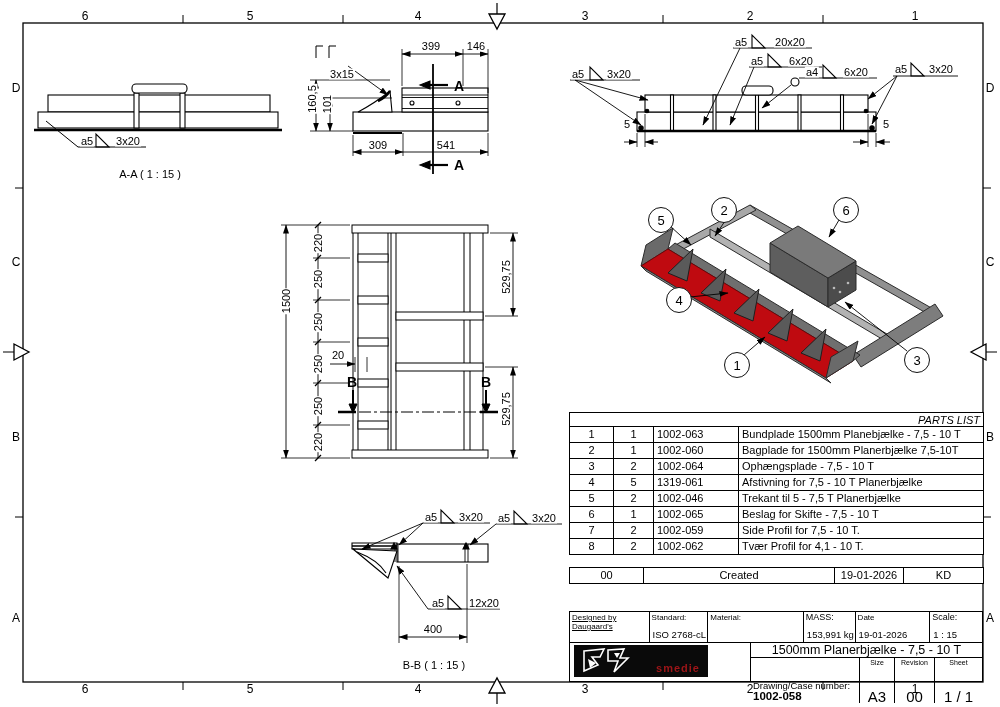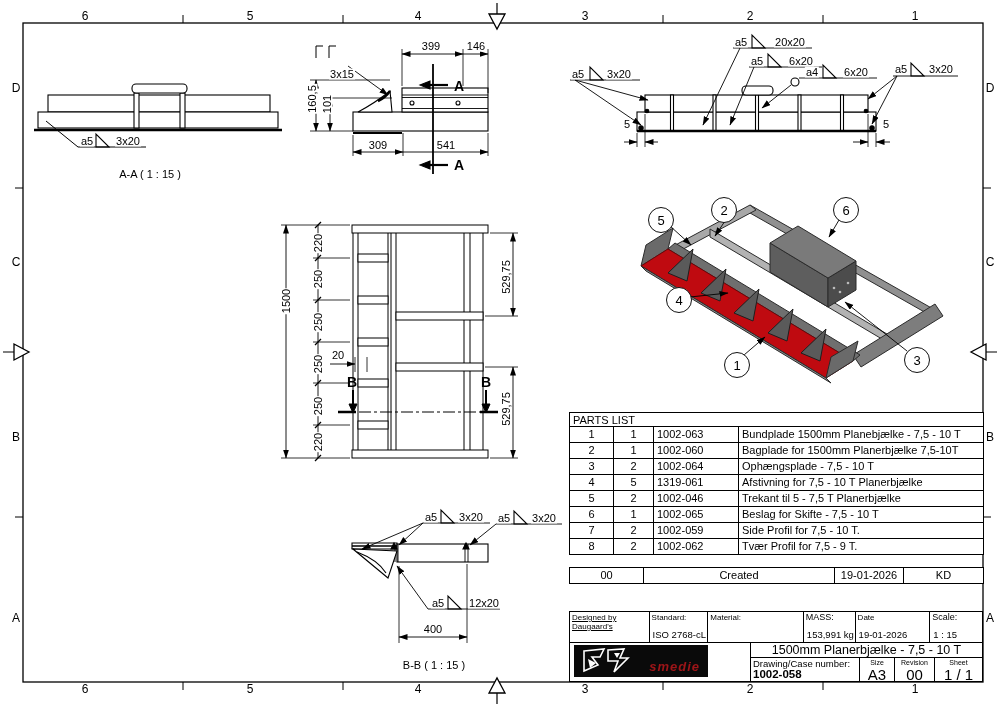--- a/index.html
+++ b/index.html
@@ -10,42 +10,42 @@
        white-space:nowrap;background:#fff;padding:0 1px;}
   .rot{transform:translate(-50%,-50%) rotate(-90deg);}
   .big{font-size:11px;}
   .sec{font-size:14px;font-weight:bold;background:transparent;}
   .frm{font-size:12px;background:transparent;}
   .balloon{position:absolute;width:24px;height:24px;border:1.4px solid #111;border-radius:50%;
            background:#fff;display:flex;align-items:center;justify-content:center;font-size:13px;}
   .tbl{position:absolute;border-collapse:collapse;table-layout:fixed;font-size:11px;background:#fff;}
   .tbl td{border:1px solid #000;padding:0 3px;overflow:hidden;white-space:nowrap;
           height:15px;line-height:13px;}
-  .tbl .ttl td{text-align:left;height:13px;line-height:12px;}
+  .tbl .ttl td{text-align:right;height:13px;line-height:12px;font-style:italic;}
   .ctr{text-align:center;}
   
   #tb-rowA{position:absolute;left:569px;top:611px;width:414px;height:32px;display:flex;
            border:1px solid #000;box-sizing:border-box;background:#fff;}
   .tba{border-left:1px solid #000;box-sizing:border-box;position:relative;font-size:8px;line-height:9px;padding:1px 2px;}
   .tba:first-child{border-left:none;text-decoration:underline;}
   .tba .val{position:absolute;left:3px;bottom:3px;font-size:9.5px;}
   #tb-rowB{position:absolute;left:569px;top:643px;width:414px;height:39px;display:flex;
            border:1px solid #000;border-top:none;box-sizing:border-box;background:#fff;}
   #logo-cell{width:181px;position:relative;border-right:1px solid #000;box-sizing:border-box;}
   #logo-box{position:absolute;left:4px;top:2px;width:134px;height:32px;background:#0a0a0a;}
   #logo-smedie{position:absolute;right:8px;bottom:3px;color:#9e1518;font-weight:bold;
-               font-style:italic;font-size:13px;letter-spacing:1px;}
+               font-size:11px;letter-spacing:1px;}
   #tb-right{flex:1;display:flex;flex-direction:column;}
   #tb-title{height:19px;border-bottom:1px solid #000;box-sizing:border-box;display:flex;
             align-items:center;justify-content:center;font-size:12.5px;}
   #tb-bottom{flex:1;display:flex;}
   .tbb{border-left:1px solid #000;box-sizing:border-box;position:relative;font-size:7px;line-height:8px;padding:1px 2px;}
   .tbb:first-child{border-left:none;}
   .tbb .val{position:absolute;left:0;right:0;bottom:2px;text-align:center;font-size:15px;}
-  #cell-drawing{width:108px;}
+  #cell-drawing{width:108px;margin-top:22px;}
   #cell-drawing .dlabel{font-size:9.5px;line-height:10px;}
   #cell-drawing .dval{font-size:11.5px;font-weight:bold;line-height:11px;}
 </style>
 </head>
 <body>
 
 <div id="sheet">
 
 <svg id="linework" width="1000" height="707" viewBox="0 0 1000 707">
   <defs>
@@ -360,21 +360,21 @@
   <tr>
     <td class="ctr">7</td>
     <td class="ctr">2</td>
     <td>1002-059</td>
     <td>Side Profil for 7,5 - 10 T.</td>
   </tr>
   <tr>
     <td class="ctr">8</td>
     <td class="ctr">2</td>
     <td>1002-062</td>
-    <td>Tvær Profil for 7,5 - 9 T.</td>
+    <td>Tvær Profil for 4,1 - 10 T.</td>
   </tr>
 </tbody>
     </table>
 
 <table class="tbl" style="left:569px;top:567px;width:414px">
   <colgroup>
         <col style="width:74px">
         <col style="width:191px">
         <col style="width:69px">
         <col style="width:80px">

